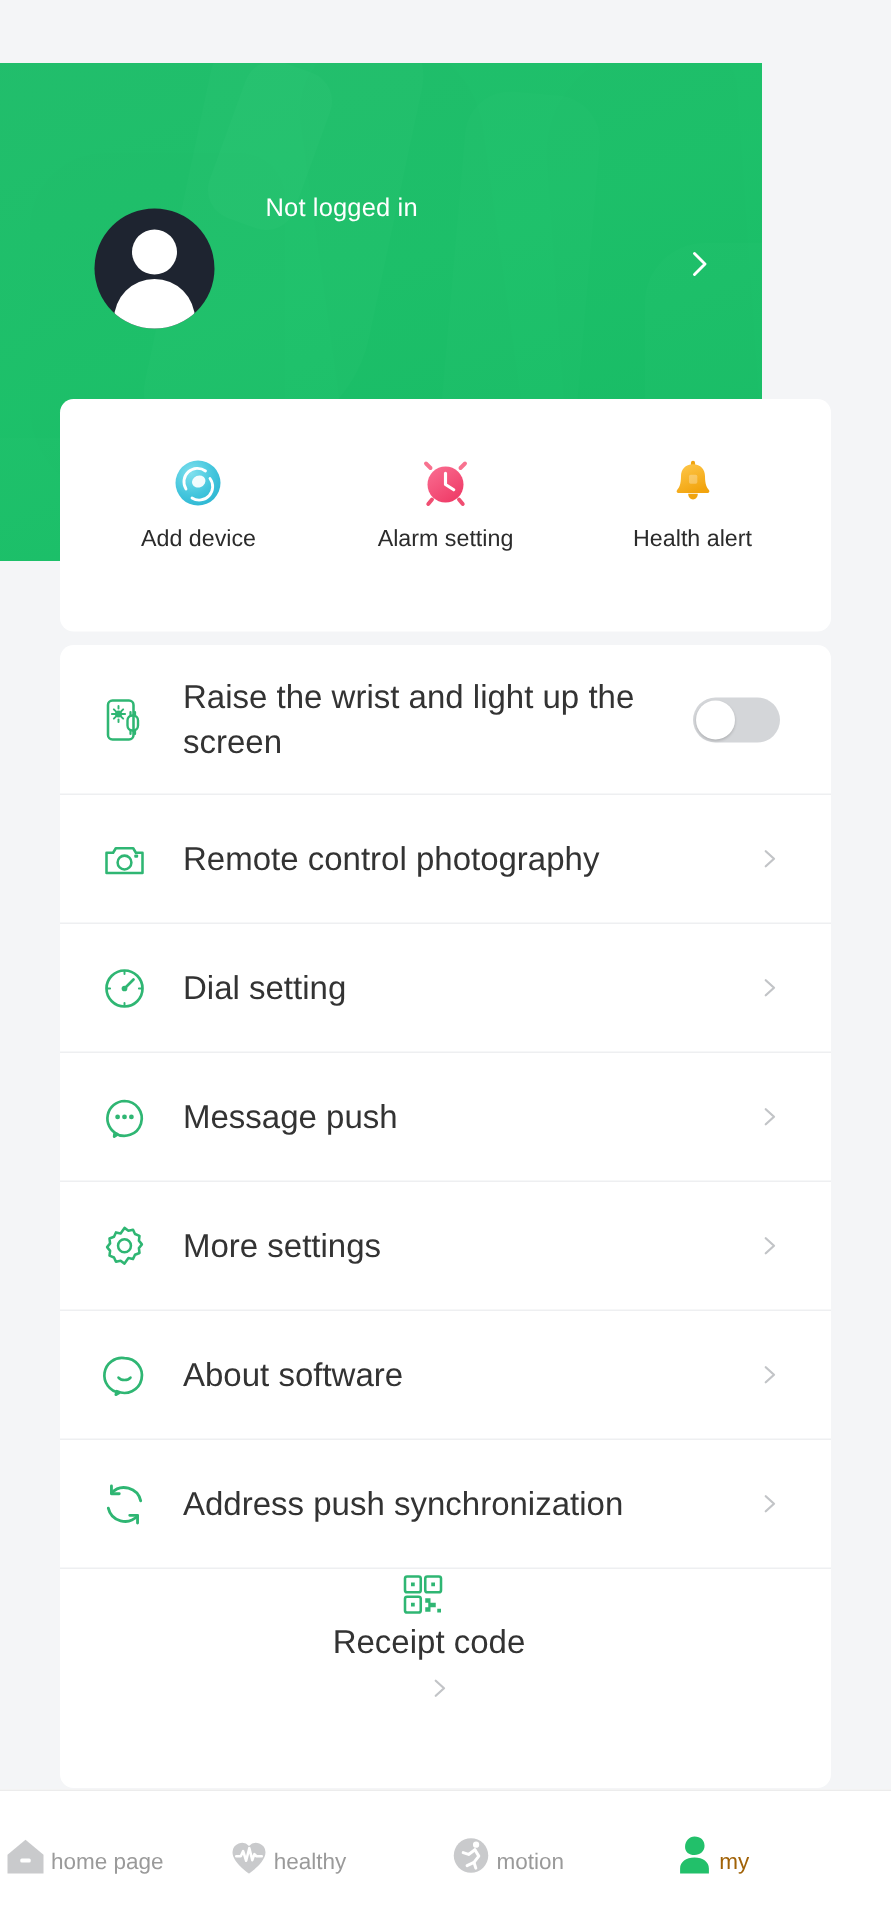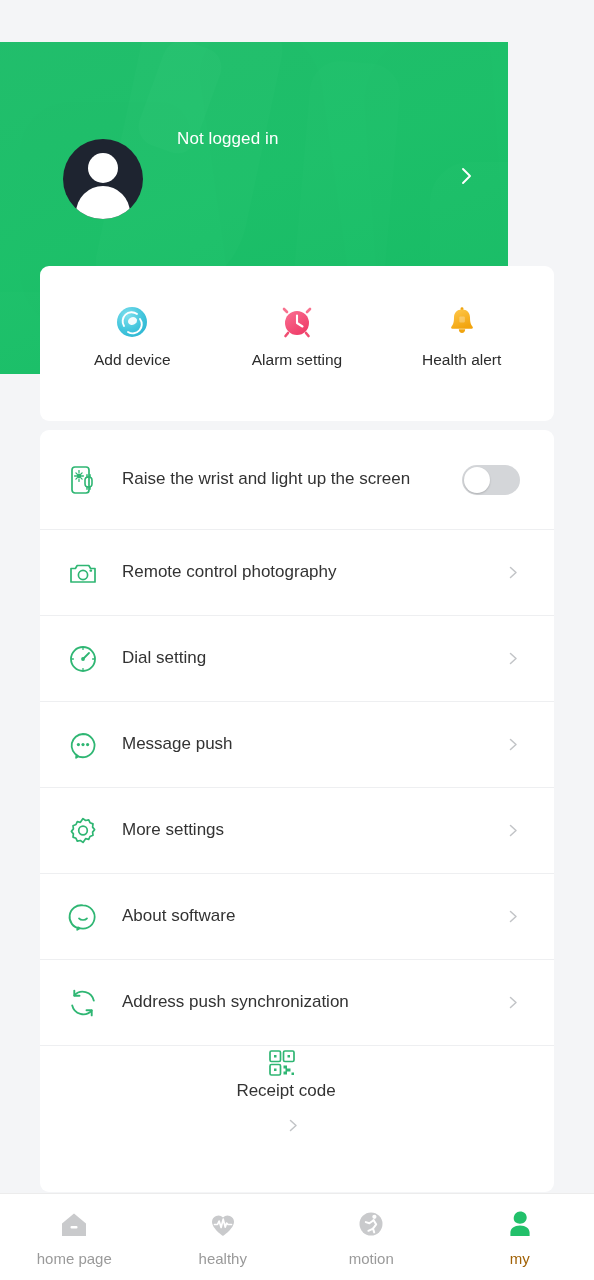--- a/index.html
+++ b/index.html
@@ -87,21 +87,21 @@
   .list-row {
     display:flex; align-items:center;
     height:86px; padding:0 34px 0 26px;
     border-bottom:1px solid #eeeff1;
     position:relative;
   }
   .list-row:last-child { border-bottom:none;flex-direction:column; }
   .row-tall { height:100px; }
   .row-icon { width:34px; height:34px; flex:0 0 34px; margin-right:22px; position:relative; }
   .row-label {
-    flex:1; font-size:17px; color:#333333; line-height:1.35;
+    flex:1; font-size:22px; color:#333333; line-height:1.35;
     padding-right:14px;
   }
   .row-chevron { width:13px; height:13px; flex:0 0 13px; }
 
   
   .toggle {
     flex:0 0 58px; width:58px; height:30px; border-radius:15px;
     background:#d4d6d9; position:relative;
   }
   .toggle-knob {
@@ -109,21 +109,21 @@
     width:26px; height:26px; border-radius:50%;
     background:#ffffff; box-shadow:0 1px 2px rgba(0,0,0,.18);
   }
 
   
   .tabbar {
     position:absolute; left:0; bottom:0; width:594px; height:87px;
     background:#ffffff; border-top:1px solid #ececec;
     display:flex; align-items:center;
   }
-  .tab { flex:1; display:flex; flex-direction:column; align-items:center; }
+  .tab { flex:1; display:flex; flex-direction:row; align-items:center; }
   .tab-icon { width:34px; height:34px; position:relative; }
   .tab-label { margin-top:9px; font-size:15px; color:#9a9a9a; }
   .tab-active .tab-label { color:#a16207; }
 
   svg { display:block; overflow:visible; }
 </style>
 </head>
 <body>
 
 <div class="header">

